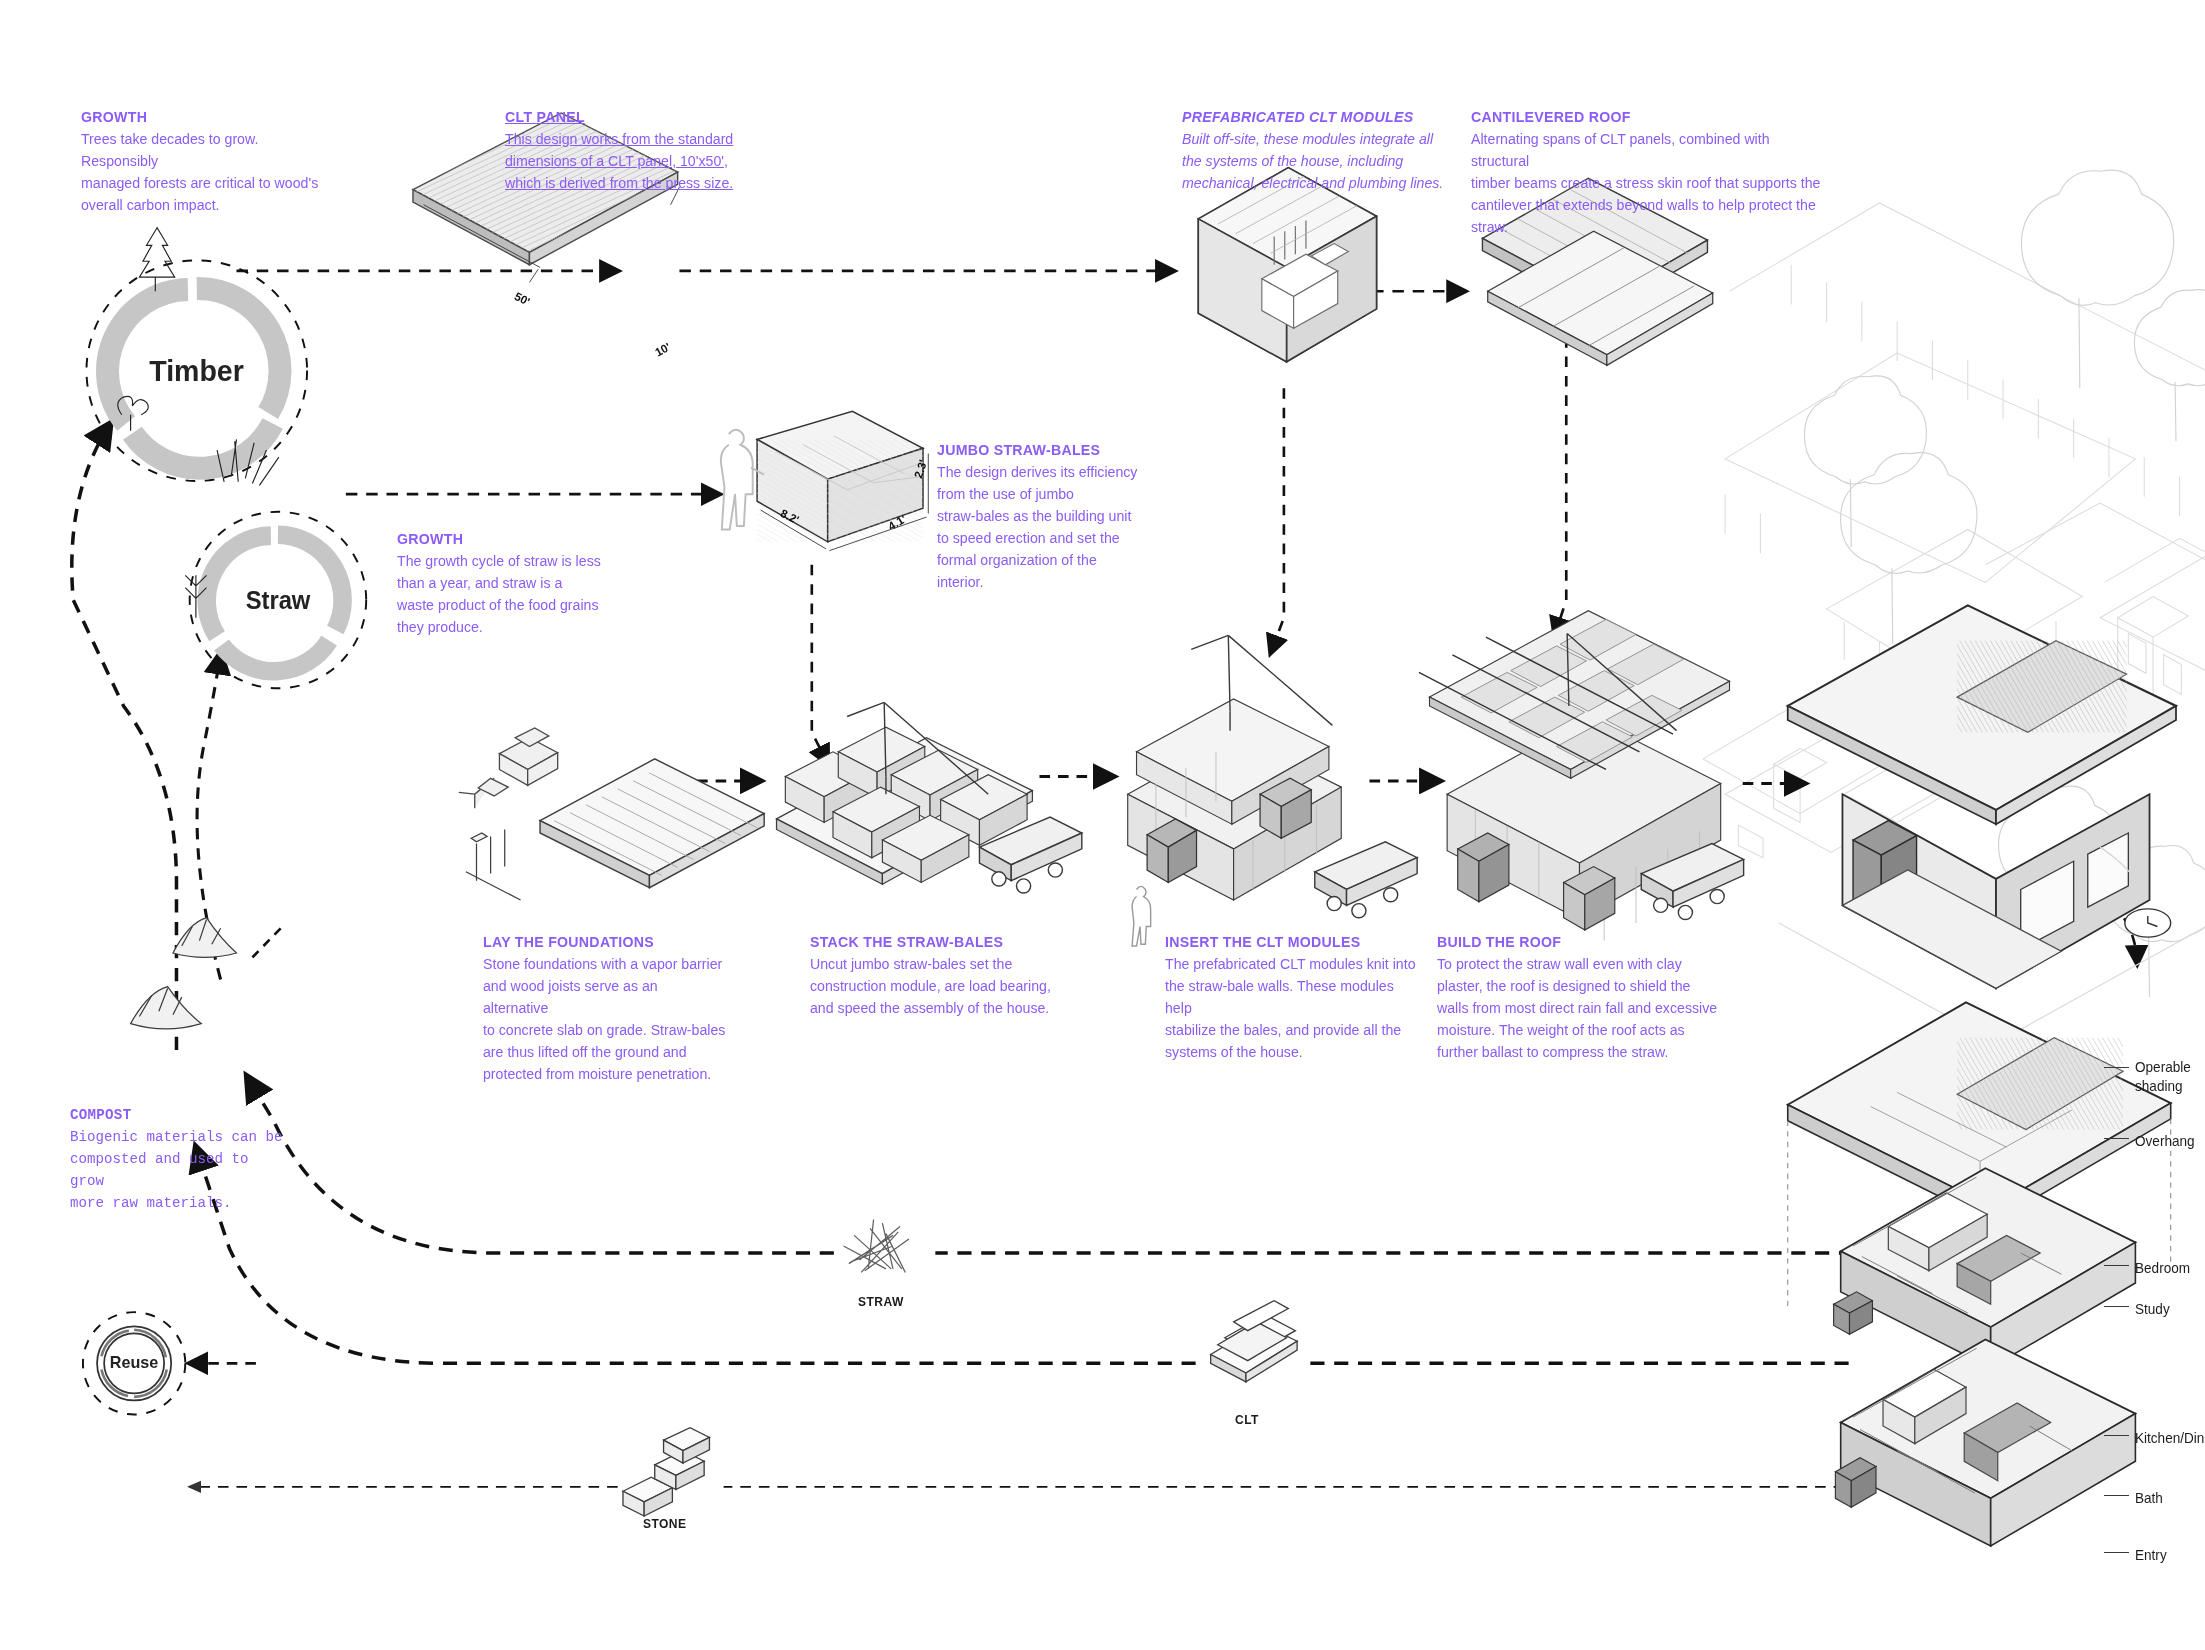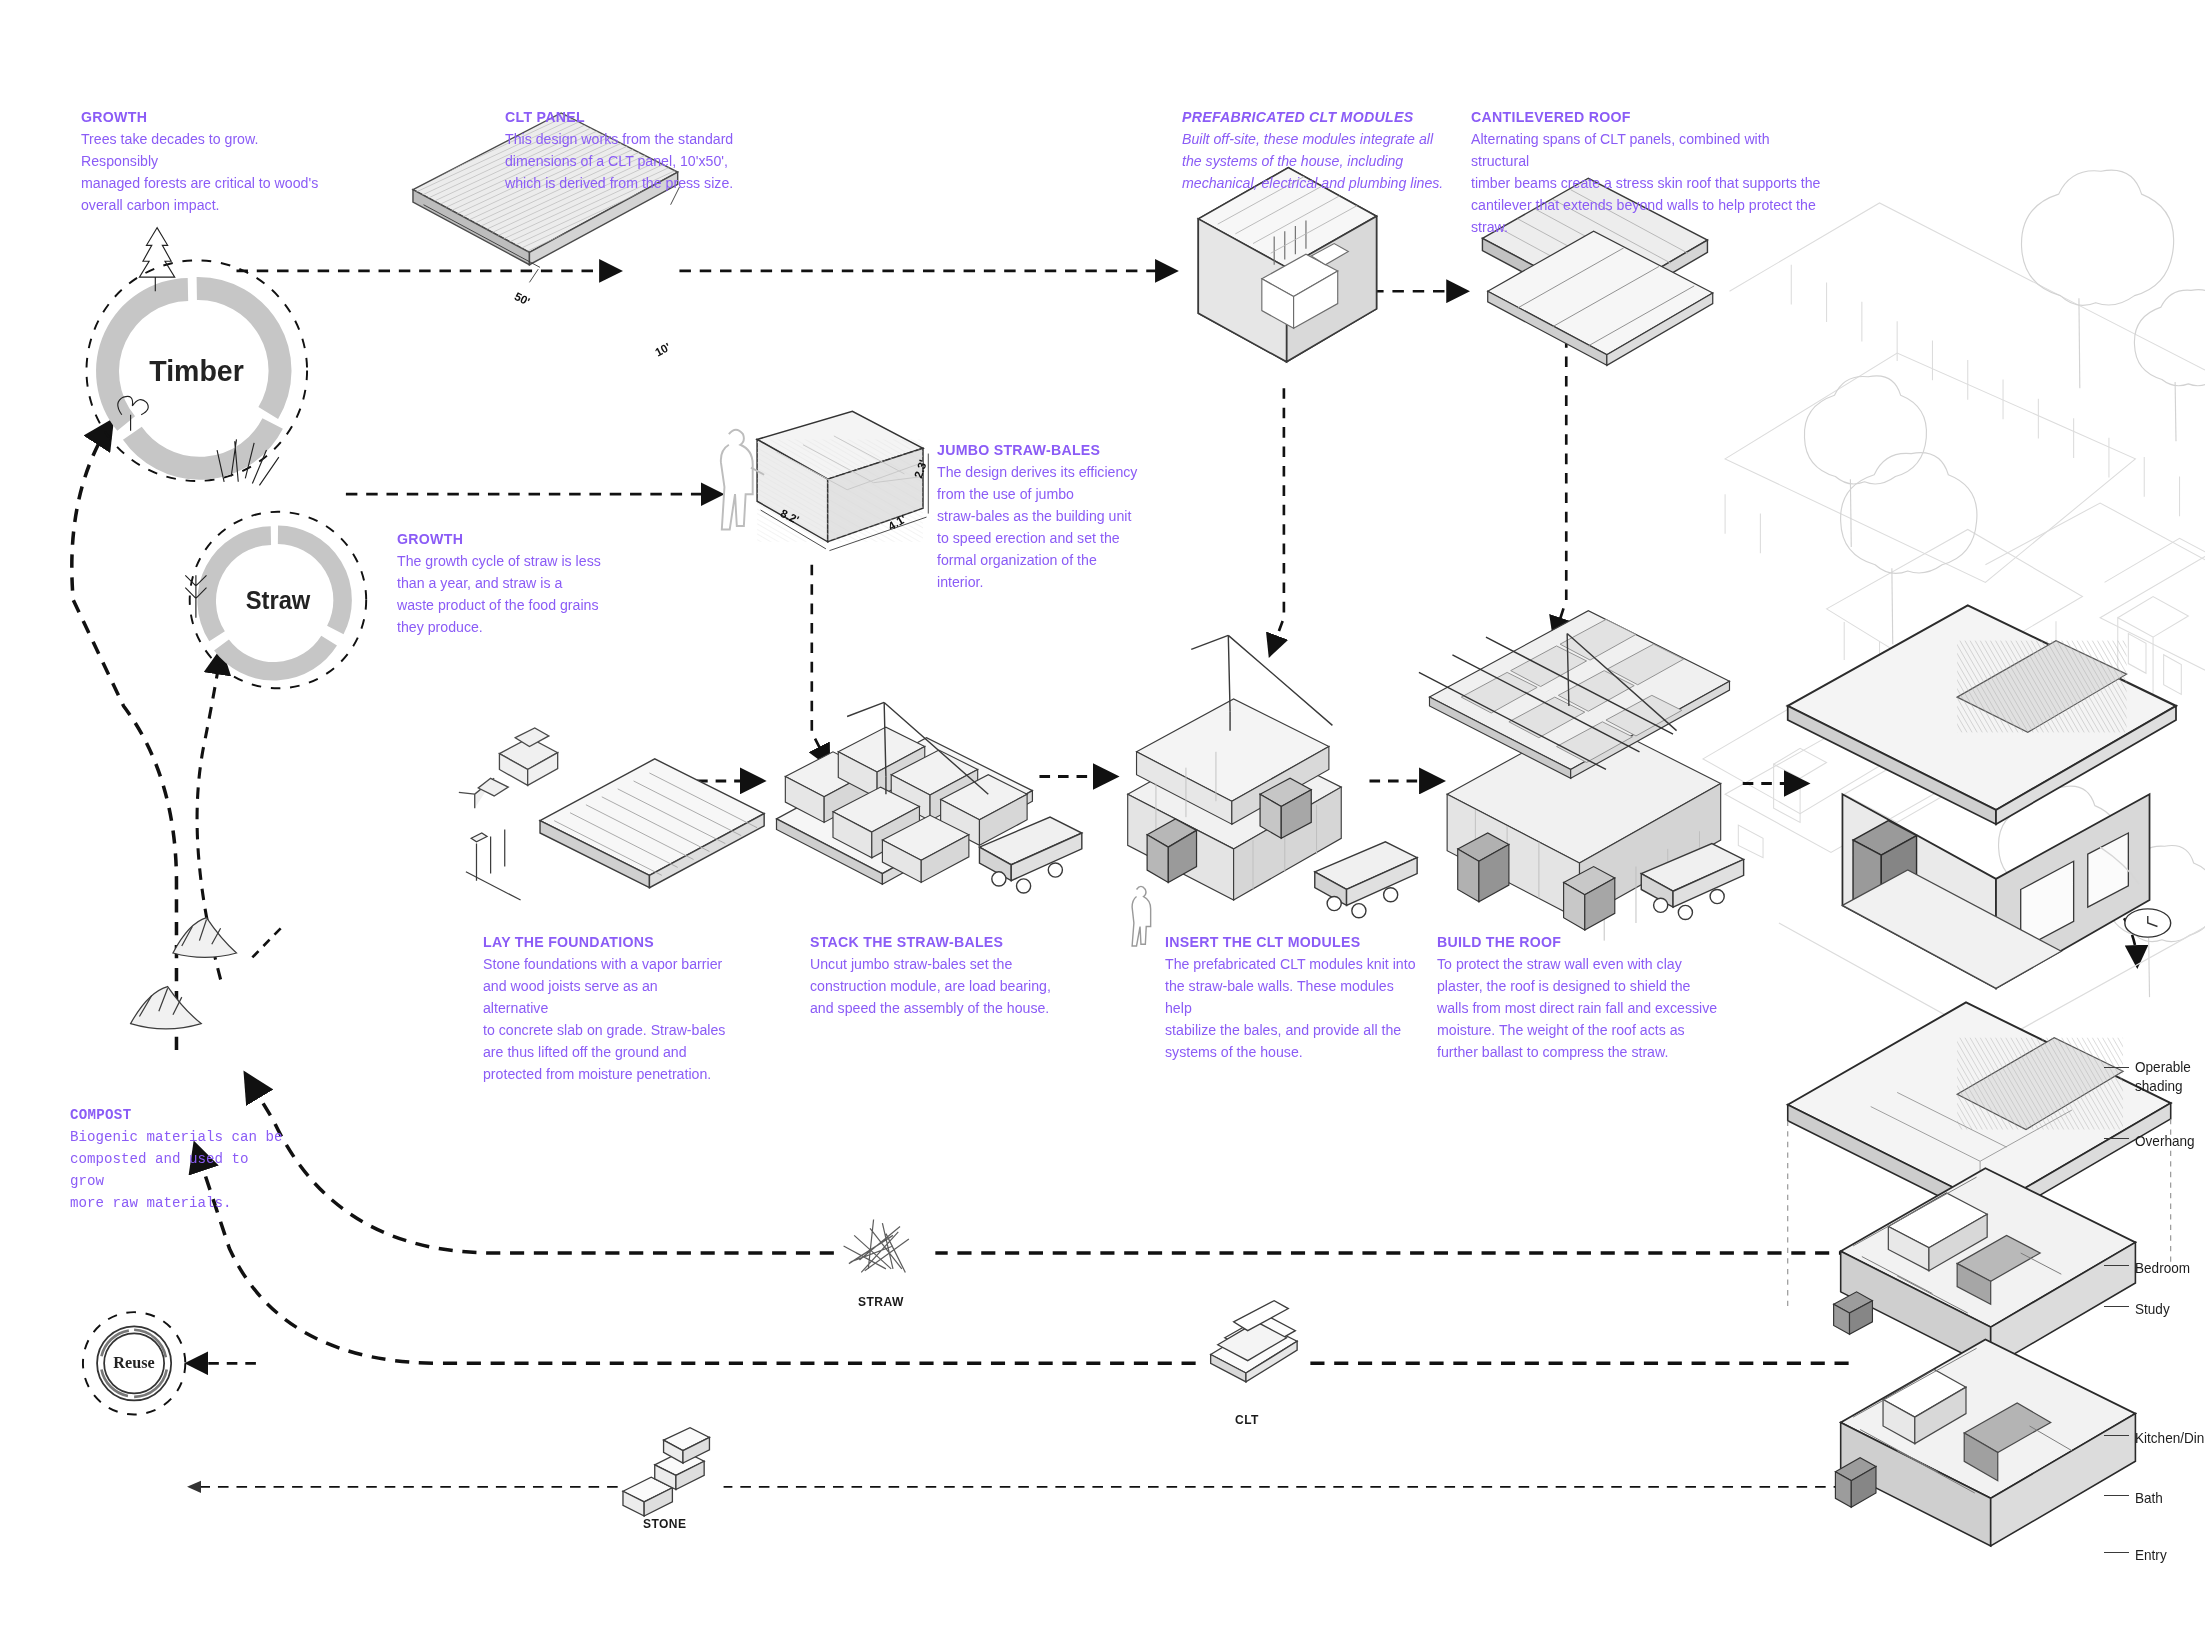--- a/index.html
+++ b/index.html
@@ -605,32 +605,32 @@
       <path d="M158 1152 l14 -24 M180 1146 l10 -26 M196 1150 l10 -20"></path>
     </g>
   </svg>
 
   <div class="ring" style="left:86px; top:260px; width:221px; height:221px;">
     <div class="lbl" style="font-size:30px;">Timber</div>
   </div>
   <div class="ring" style="left:190px; top:512px; width:176px; height:176px;">
     <div class="lbl" style="font-size:25px;">Straw</div>
   </div>
-  <div class="ring" style="left:83px; top:1312px; width:102px; height:102px;font-family:Liberation Serif, serif;">
+  <div class="ring" style="left:83px; top:1312px; width:102px; height:102px;">
     <div class="lbl" style="font-size:17px;">Reuse</div>
   </div>
 
   <div class="note" style="left:81px; top:107px; width:265px;">
     <div class="t">GROWTH</div>
     <div class="b">Trees take decades to grow. Responsibly
 managed forests are critical to wood's
 overall carbon impact.</div>
   </div>
 
-  <div class="note" style="left:505px; top:107px; width:265px;">
+  <div class="note" style="left:505px; top:107px; width:265px;text-decoration:underline;">
     <div class="t">CLT PANEL</div>
     <div class="b">This design works from the standard
 dimensions of a CLT panel, 10'x50',
 which is derived from the press size.</div>
   </div>
 
   <div class="note" style="left:1182px; top:107px; width:291px;font-style:italic;">
     <div class="t">PREFABRICATED CLT MODULES</div>
     <div class="b">Built off-site, these modules integrate all
 the systems of the house, including

